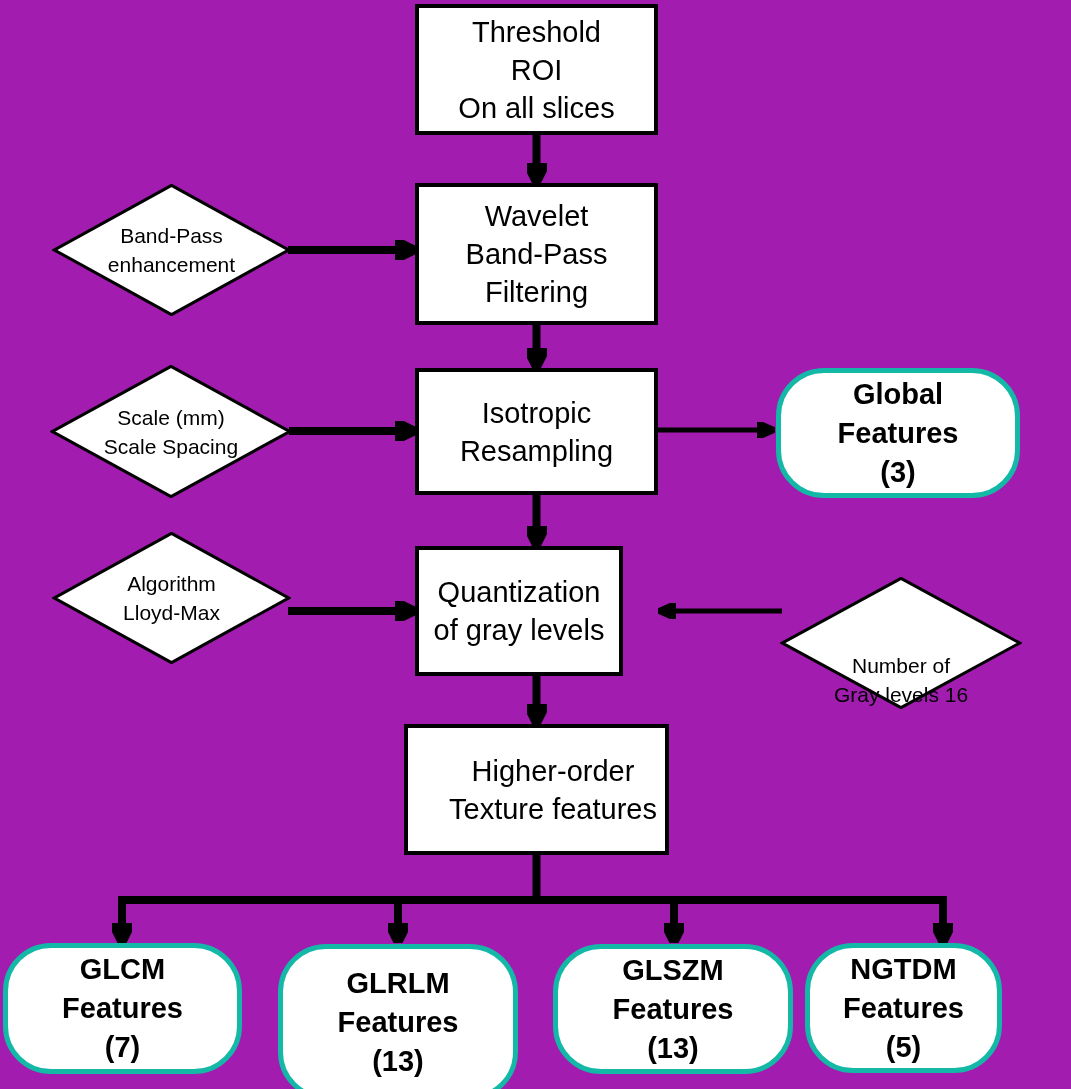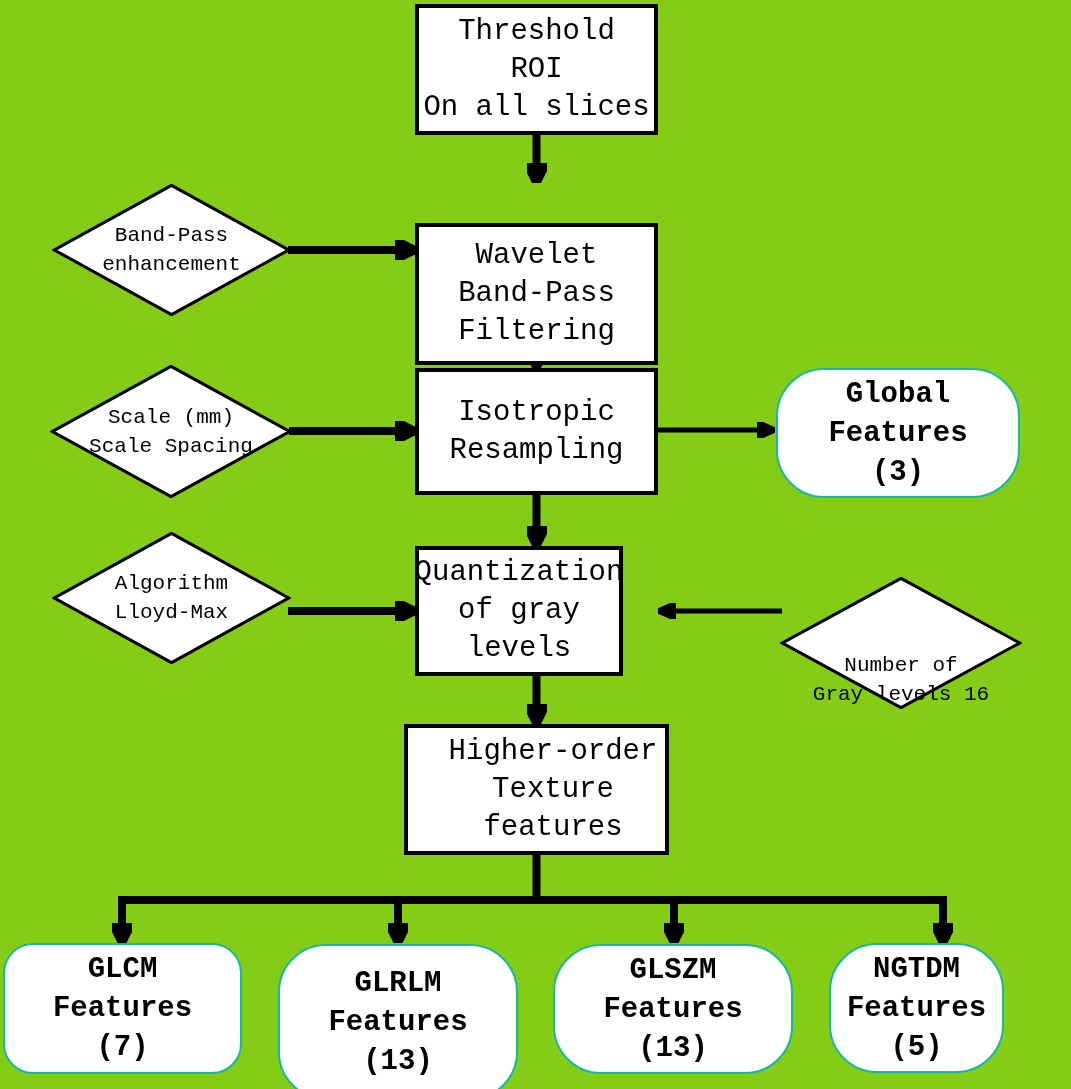--- a/index.html
+++ b/index.html
@@ -1,21 +1,21 @@
 <!DOCTYPE html>
 <html><head>
 <meta charset="utf-8">
 <style>
   html, body { margin: 0; padding: 0; background: #ffffff; }
   .canvas {
     position: relative;
     width: 1071px;
     height: 1089px;
-    background: #84cc16;
-    font-family: Liberation Mono, monospace;
+    background: #a21caf;
+    font-family: Liberation Sans, sans-serif;
     color: #000000;
     overflow: hidden;
   }
   .connectors {
     position: absolute;
     left: 0; top: 0;
     width: 1071px; height: 1089px;
   }
   .node {
     position: absolute;
@@ -27,21 +27,21 @@
     text-align: center;
     background: #ffffff;
   }
   .process {
     border: 4px solid #000000;
     font-size: 29px;
     line-height: 38px;
     font-weight: 400;
   }
   .terminal {
-    border: 2px solid #14b8a6;
+    border: 5px solid #14b8a6;
     border-radius: 48px;
     font-size: 29px;
     line-height: 39px;
     font-weight: 700;
   }
   .diamond {
     position: absolute;
     display: flex;
     align-items: center;
     justify-content: center;
@@ -94,21 +94,21 @@
     <line x1="674" y1="898" x2="674" y2="923" stroke-width="8" marker-end="url(#head8)"></line>
     <line x1="943" y1="898" x2="943" y2="923" stroke-width="8" marker-end="url(#head8)"></line>
   </svg>
 
   <div class="node process" style="left:415px; top:4px; width:243px; height:131px;">
     <div>Threshold</div>
     <div>ROI</div>
     <div>On all slices</div>
   </div>
 
-  <div class="node process" style="left:415px; top:183px; width:243px; height:142px;margin-top:40px;">
+  <div class="node process" style="left:415px; top:183px; width:243px; height:142px;">
     <div>Wavelet</div>
     <div>Band-Pass</div>
     <div>Filtering</div>
   </div>
 
   <div class="node process" style="left:415px; top:368px; width:243px; height:127px;text-align:right;">
     <div>Isotropic</div>
     <div>Resampling</div>
   </div>
 
@@ -121,39 +121,39 @@
     <div>Higher-order</div>
     <div>Texture features</div>
   </div>
 
   <div class="node terminal" style="left:776px; top:368px; width:244px; height:130px;">
     <div>Global</div>
     <div>Features</div>
     <div>(3)</div>
   </div>
 
-  <div class="node terminal" style="left:3px; top:943px; width:239px; height:131px;border-radius:30px;">
+  <div class="node terminal" style="left:3px; top:943px; width:239px; height:131px;">
     <div>GLCM</div>
     <div>Features</div>
     <div>(7)</div>
   </div>
 
   <div class="node terminal" style="left:278px; top:944px; width:240px; height:156px;">
     <div>GLRLM</div>
     <div>Features</div>
     <div>(13)</div>
   </div>
 
   <div class="node terminal" style="left:553px; top:944px; width:240px; height:130px;">
     <div>GLSZM</div>
     <div>Features</div>
     <div>(13)</div>
   </div>
 
-  <div class="node terminal" style="left:829px; top:943px; width:175px; height:130px;text-align:center;">
+  <div class="node terminal" style="left:805px; top:943px; width:197px; height:130px;text-align:center;">
     <div>NGTDM</div>
     <div>Features</div>
     <div>(5)</div>
   </div>
 
   <div class="diamond" style="left:52px; top:184px; width:239px; height:132px;">
     <svg viewBox="0 0 100 100" preserveAspectRatio="none">
       <polygon points="50,1 99,50 50,99 1,50" fill="#ffffff" stroke="#000000" stroke-width="3" vector-effect="non-scaling-stroke"></polygon>
     </svg>
     <div class="dtext">

